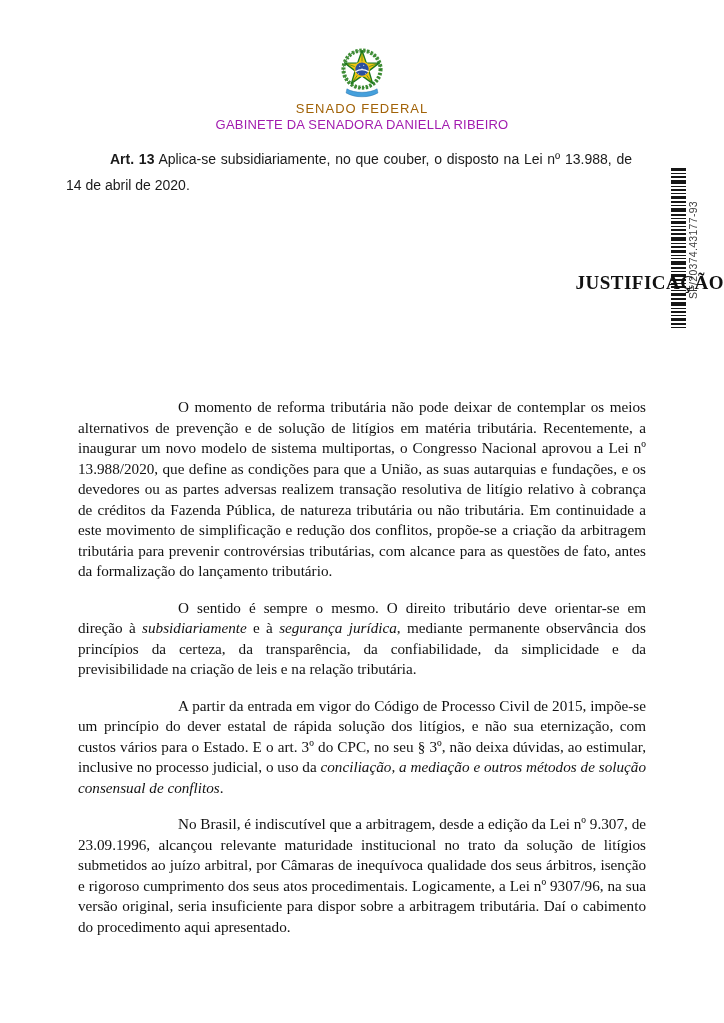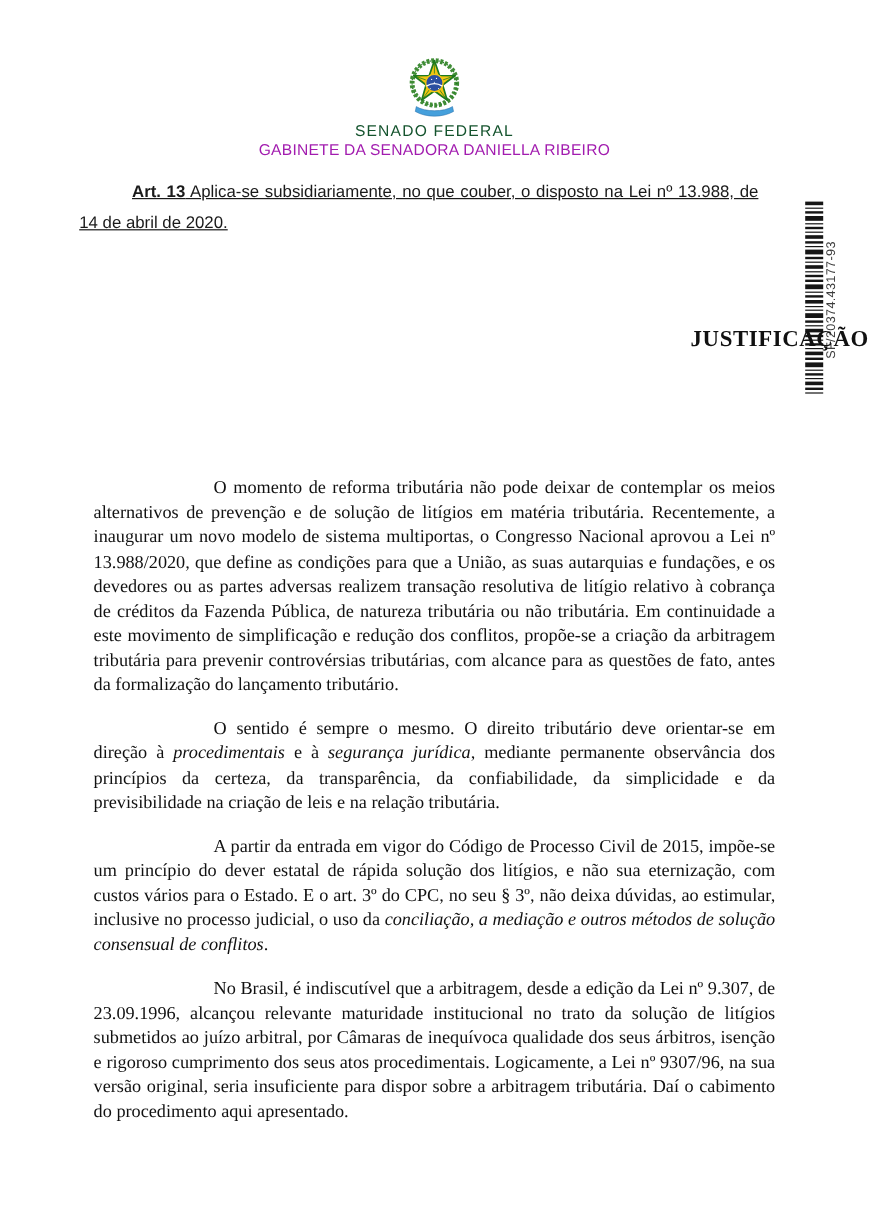--- a/index.html
+++ b/index.html
@@ -22,21 +22,21 @@
     height: 60px;
   }
   .org-line {
     position: absolute;
     top: 101px;
     left: 0; right: 0;
     text-align: center;
     font-family: "Liberation Sans", sans-serif;
     font-size: 13px;
     letter-spacing: 1px;
-    color: #14532d;
+    color: #a16207;
   }
   .office-line {
     position: absolute;
     top: 117px;
     left: 0; right: 0;
     text-align: center;
     font-family: "Liberation Sans", sans-serif;
     font-size: 13px;
     letter-spacing: 0.2px;
     color: #a21caf;
@@ -46,21 +46,21 @@
   .articles {
     position: absolute;
     top: 146px;
     left: 66px;
     width: 582px;
     font-family: "Liberation Sans", sans-serif;
     font-size: 14px;
     line-height: 26px;
     text-align: justify;
   }
-  .articles p { margin: 0 16px 4px 0; text-indent: 44px; text-decoration: underline; }
+  .articles p { margin: 0 16px 4px 0; text-indent: 44px; }
 
   
   .stamp {
     position: absolute;
     top: 168px;
     left: 671px;
     width: 34px;
     height: 164px;
   }
   .barcode { width: 15px; }
@@ -183,18 +183,18 @@
         <div class="bar" style="height: 2px;"></div>
         <div class="bar" style="height: 1px;"></div>
       </div>
     <div class="stamp-code">SF/20374.43177-93</div>
   </div>
 
   <h1 class="section-title">JUSTIFICAÇÃO</h1>
 
   <div class="body-text">
     <p><span>O momento de reforma tributária não pode deixar de contemplar os meios alternativos de prevenção e de solução de litígios em matéria tributária. Recentemente, a inaugurar um novo modelo de sistema multiportas, o Congresso Nacional aprovou a Lei nº 13.988/2020, que define as condições para que a União, as suas autarquias e fundações, e os devedores ou as partes adversas realizem transação resolutiva de litígio relativo à cobrança de créditos da Fazenda Pública, de natureza tributária ou não tributária. Em continuidade a este movimento de simplificação e redução dos conflitos, propõe-se a criação da arbitragem tributária para prevenir controvérsias tributárias, com alcance para as questões de fato, antes da formalização do lançamento tributário.</span></p>
-    <p><span>O sentido é sempre o mesmo. O direito tributário deve orientar-se em direção à </span><span class="seg-i">procedimentais</span><span> e à </span><span class="seg-i">segurança jurídica</span><span>, mediante permanente observância dos princípios da certeza, da transparência, da confiabilidade, da simplicidade e da previsibilidade na criação de leis e na relação tributária.</span></p>
+    <p><span>O sentido é sempre o mesmo. O direito tributário deve orientar-se em direção à </span><span class="seg-i">subsidiariamente</span><span> e à </span><span class="seg-i">segurança jurídica</span><span>, mediante permanente observância dos princípios da certeza, da transparência, da confiabilidade, da simplicidade e da previsibilidade na criação de leis e na relação tributária.</span></p>
     <p><span>A partir da entrada em vigor do Código de Processo Civil de 2015, impõe-se um princípio do dever estatal de rápida solução dos litígios, e não sua eternização, com custos vários para o Estado. E o art. 3º do CPC, no seu § 3º, não deixa dúvidas, ao estimular, inclusive no processo judicial, o uso da </span><span class="seg-i">conciliação, a mediação e outros métodos de solução consensual de conflitos</span><span>.</span></p>
     <p><span>No Brasil, é indiscutível que a arbitragem, desde a edição da Lei nº 9.307, de 23.09.1996, alcançou relevante maturidade institucional no trato da solução de litígios submetidos ao juízo arbitral, por Câmaras de inequívoca qualidade dos seus árbitros, isenção e rigoroso cumprimento dos seus atos procedimentais. Logicamente, a Lei nº 9307/96, na sua versão original, seria insuficiente para dispor sobre a arbitragem tributária. Daí o cabimento do procedimento aqui apresentado.</span></p>
   </div>
 
 </div>
 
 </body></html>

